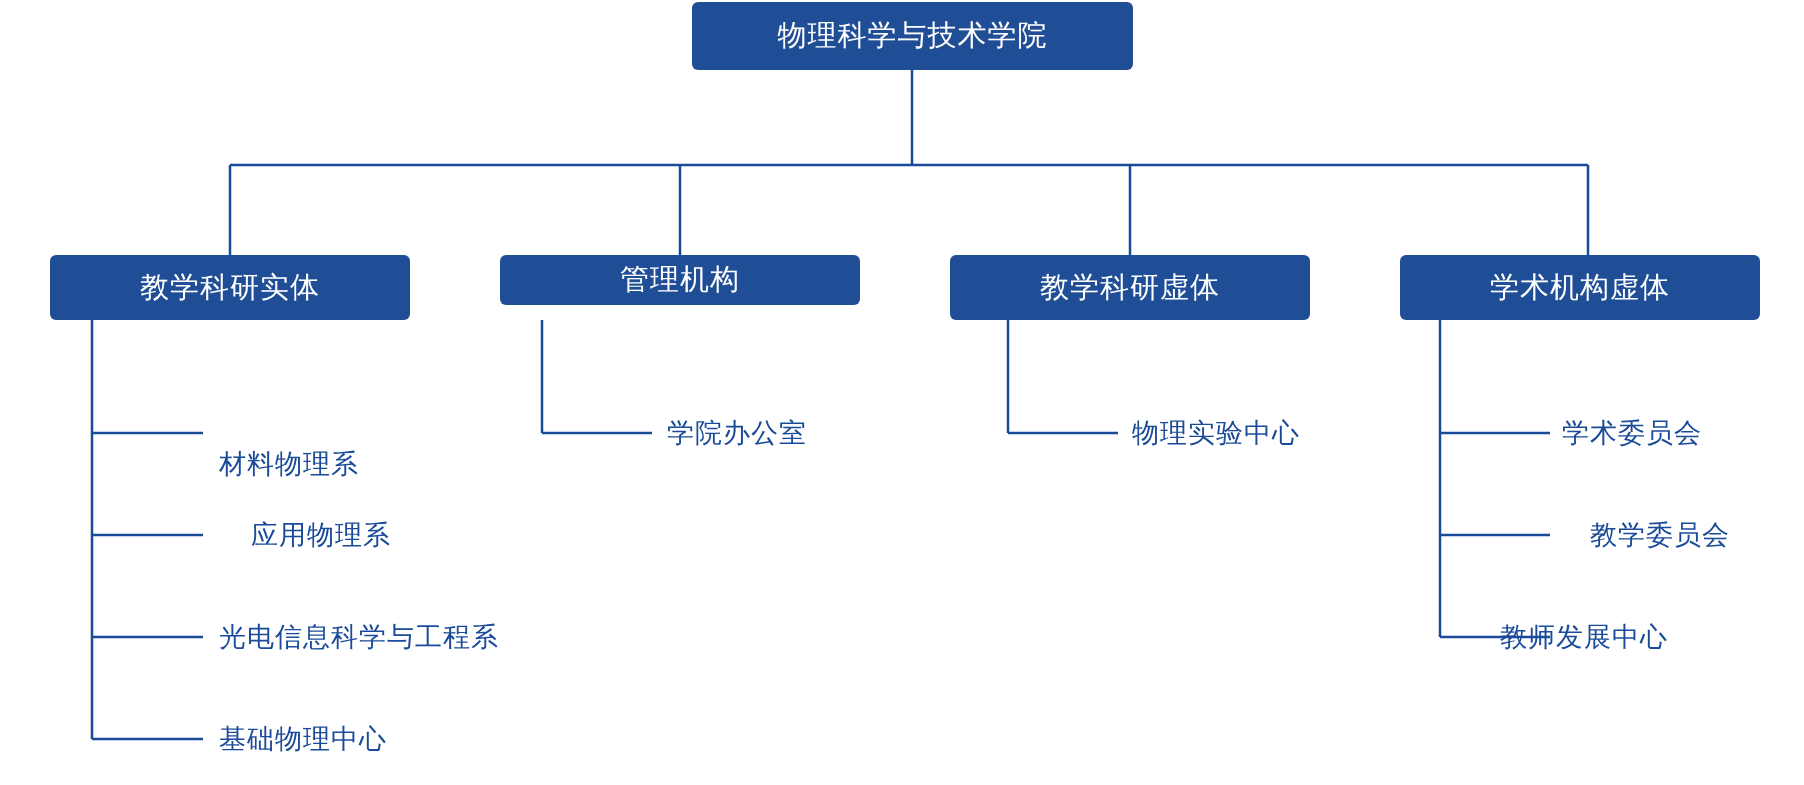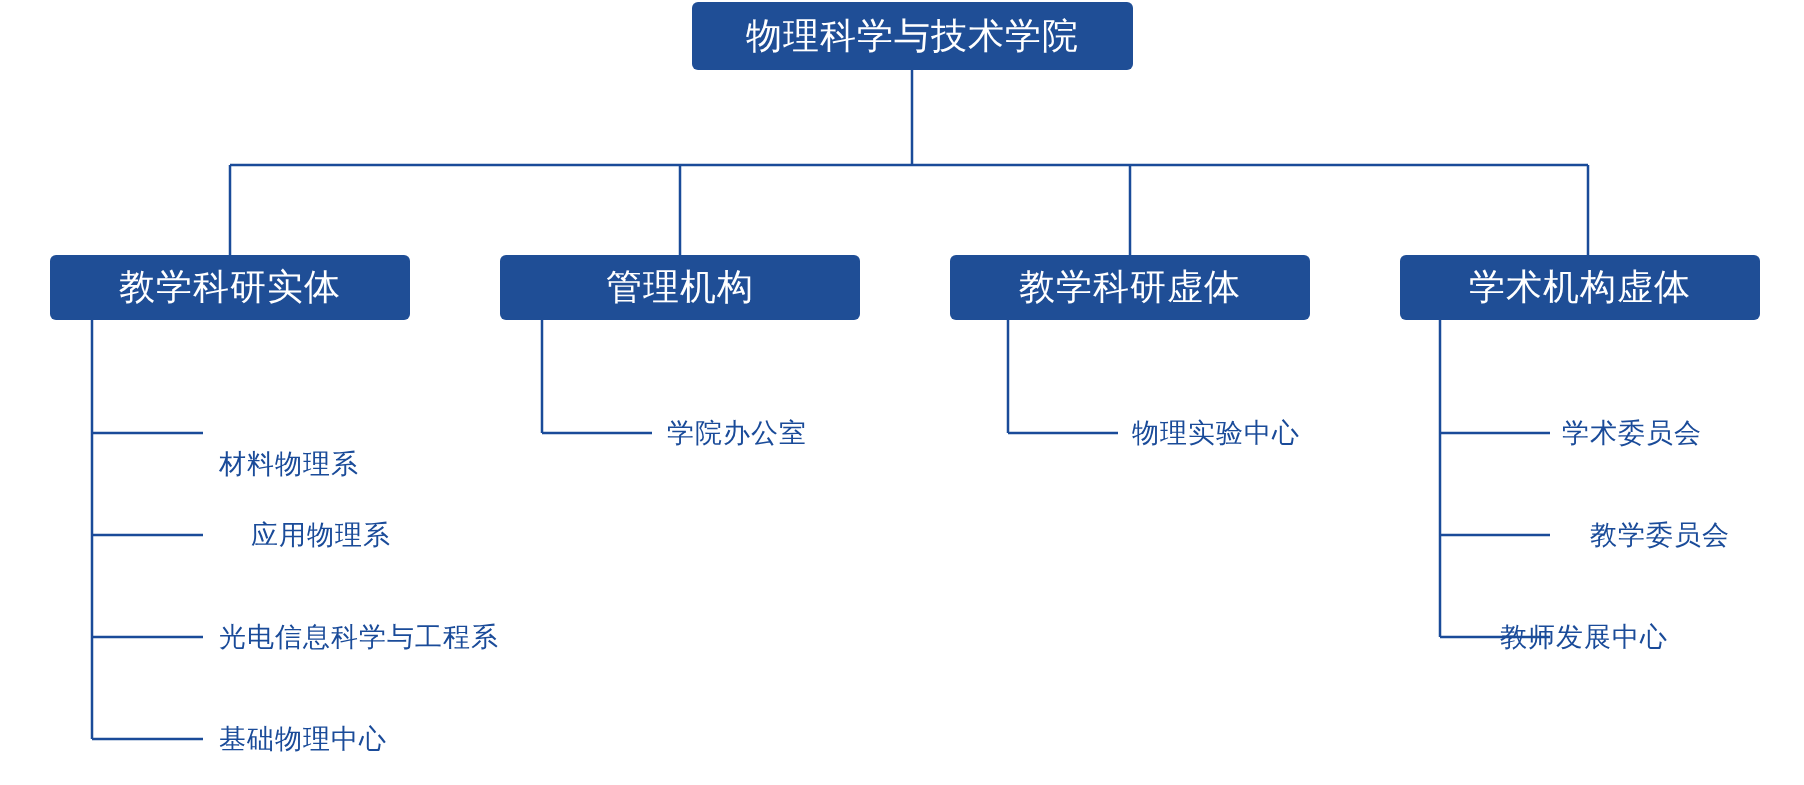--- a/index.html
+++ b/index.html
@@ -28,29 +28,29 @@
     stroke: var(--line-color, #1A4B99);
     stroke-width: 2.5;
   }
   .node {
     position: absolute;
     background: var(--box-fill, #1F4E96);
     color: var(--box-text, #ffffff);
     display: flex;
     align-items: center;
     justify-content: center;
-    font-size: 36px;
+    font-size: 29px;
     letter-spacing: 1px;
     border-radius: 6px;
     box-sizing: border-box;
     white-space: nowrap;
   }
   .node.root   { left: 692px;  top: 2px;   width: 441px; height: 68px; }
   .node.b1     { left: 50px;   top: 255px; width: 360px; height: 65px; }
-  .node.b2     { left: 500px;  top: 255px; width: 360px; height: 65px; }
+  .node.b2     { left: 500px;  top: 255px; width: 360px; height: 50px; }
   .node.b3     { left: 950px;  top: 255px; width: 360px; height: 65px; }
   .node.b4     { left: 1400px; top: 255px; width: 360px; height: 65px; }
   .leaf {
     position: absolute;
     height: 40px;
     display: flex;
     align-items: center;
     color: var(--leaf-text, #1A4B99);
     font-size: 27px;
     letter-spacing: 1px;

